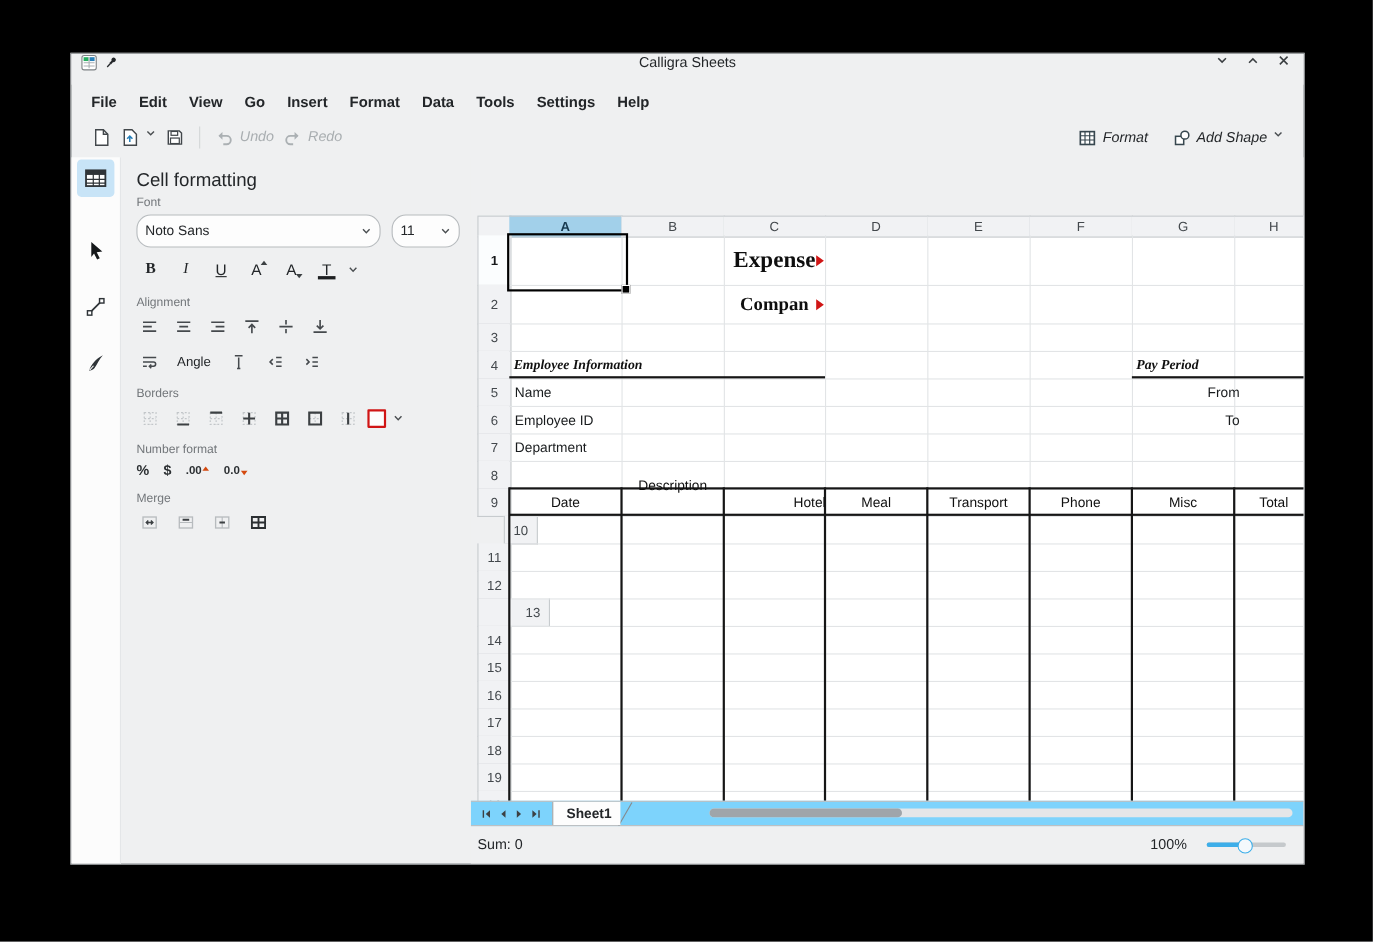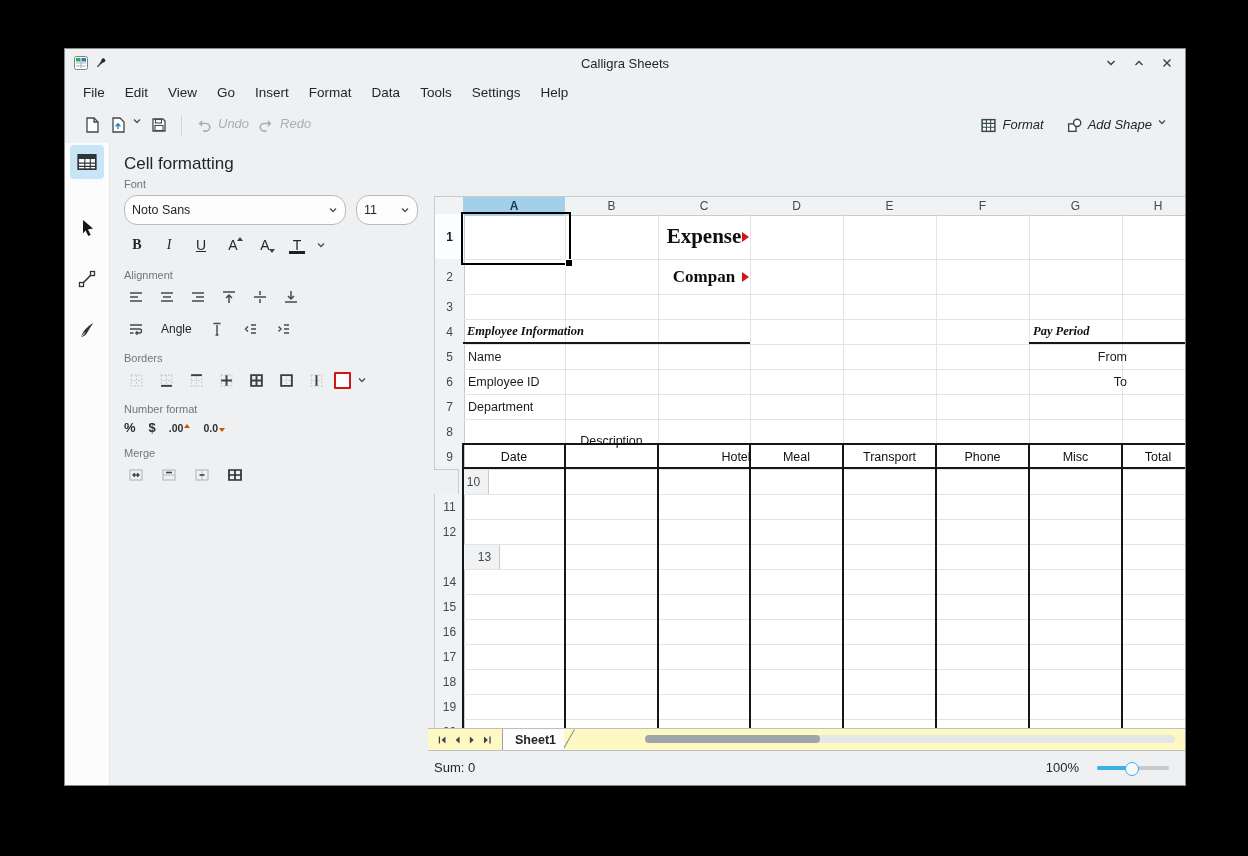--- a/index.html
+++ b/index.html
@@ -1,26 +1,26 @@
 <!DOCTYPE html>
 <html><head>
 <meta charset="utf-8">
 <style>
   html,body{margin:0;padding:0;}
   body{width:1248px;height:856px;background:#000;position:relative;overflow:hidden;
        font-family:"Liberation Sans",sans-serif;color:#232629;}
   .window{position:absolute;left:64px;top:48px;width:1120px;height:736px;background:#eff0f1;
           border:1px solid #85898c;box-shadow:0 8px 30px rgba(0,0,0,.55);}
   
-  .titlebar{height:28px;position:relative;display:flex;align-items:center;background:#eff0f1;}
+  .titlebar{height:28px;position:relative;display:flex;background:#eff0f1;}
   .tb-left{position:absolute;left:8px;display:flex;align-items:center;gap:5px;}
   .tb-title{flex:1;text-align:center;font-size:13px;color:#232629;}
   .tb-controls{position:absolute;right:12px;display:flex;align-items:center;gap:16px;}
   
-  .menubar{display:flex;align-items:center;height:30px;padding:0 8px;}
+  .menubar{display:flex;align-items:center;height:30px;padding:0 8px;font-weight:bold;}
   .menu-item{padding:5px 10px;font-size:13.5px;border-radius:3px;cursor:default;}
   
   .toolbar{height:36px;display:flex;align-items:center;padding:0 14px;}
   .tbtn{display:flex;align-items:flex-start;gap:5px;padding:3px 4px;border-radius:3px;font-style:italic;}
   .tbtn-label{font-size:13px;}
   .disabled .tbtn-label{color:#a9aeb1;}
   .vsep{width:1px;height:20px;background:#d3d6d8;margin:0 9px;}
   .tb-spacer{flex:1;}
   
   .main{position:absolute;left:0;top:94px;right:0;bottom:0;display:flex;}
@@ -85,21 +85,21 @@
   .subtitle-cell{font-family:"Liberation Serif",serif;font-weight:bold;font-size:17px;color:#0e0e0e;
                  justify-content:center;overflow:hidden;}
   .serif-label{font-family:"Liberation Serif",serif;font-style:italic;font-weight:bold;font-size:12.5px;
                color:#101010;padding-left:4px;}
   .sans-label{font-size:12.5px;color:#191c1e;padding-left:5px;}
   .sans-label.right{justify-content:flex-end;padding-right:5px;}
   .th-text{display:flex;align-items:center;justify-content:center;font-size:12.5px;color:#101010;}
   .ofl{position:absolute;right:1px;top:50%;transform:translateY(-50%);width:0;height:0;
        border-left:7px solid #d01515;border-top:5px solid transparent;border-bottom:5px solid transparent;}
   
-  .tabbar{position:absolute;left:0;right:0;top:585px;height:21px;background:#fef9c3;
+  .tabbar{position:absolute;left:0;right:0;top:585px;height:21px;background:#7dd3fc;
           border-top:1px solid #bcc0c3;border-bottom:1px solid #bcc0c3;display:flex;align-items:center;padding-left:6px;z-index:5;}
   .nav-btn{width:15px;height:16px;display:flex;align-items:center;justify-content:center;}
   .sheet-tab{height:21px;display:flex;align-items:center;background:#fdfdfd;border-left:1px solid #9da1a4;
              padding:0 8px 0 12px;font-size:12.5px;font-weight:bold;margin-left:8px;position:relative;z-index:2;}
   .tab-slant{width:1px;height:24px;background:#85898c;transform:rotate(30deg);margin-left:4px;}
   .hscroll-track{position:absolute;left:217px;right:10px;top:6px;height:8px;border-radius:4px;background:#e4e6e8;}
   .hscroll-thumb{position:absolute;left:217px;top:6px;width:175px;height:8px;border-radius:4px;background:#9fa5aa;}
   .statusbar{position:absolute;left:0;right:0;top:607px;height:35px;display:flex;align-items:center;
              padding:0 12px 0 6px;font-size:13px;}
   .sb-spacer{flex:1;}

